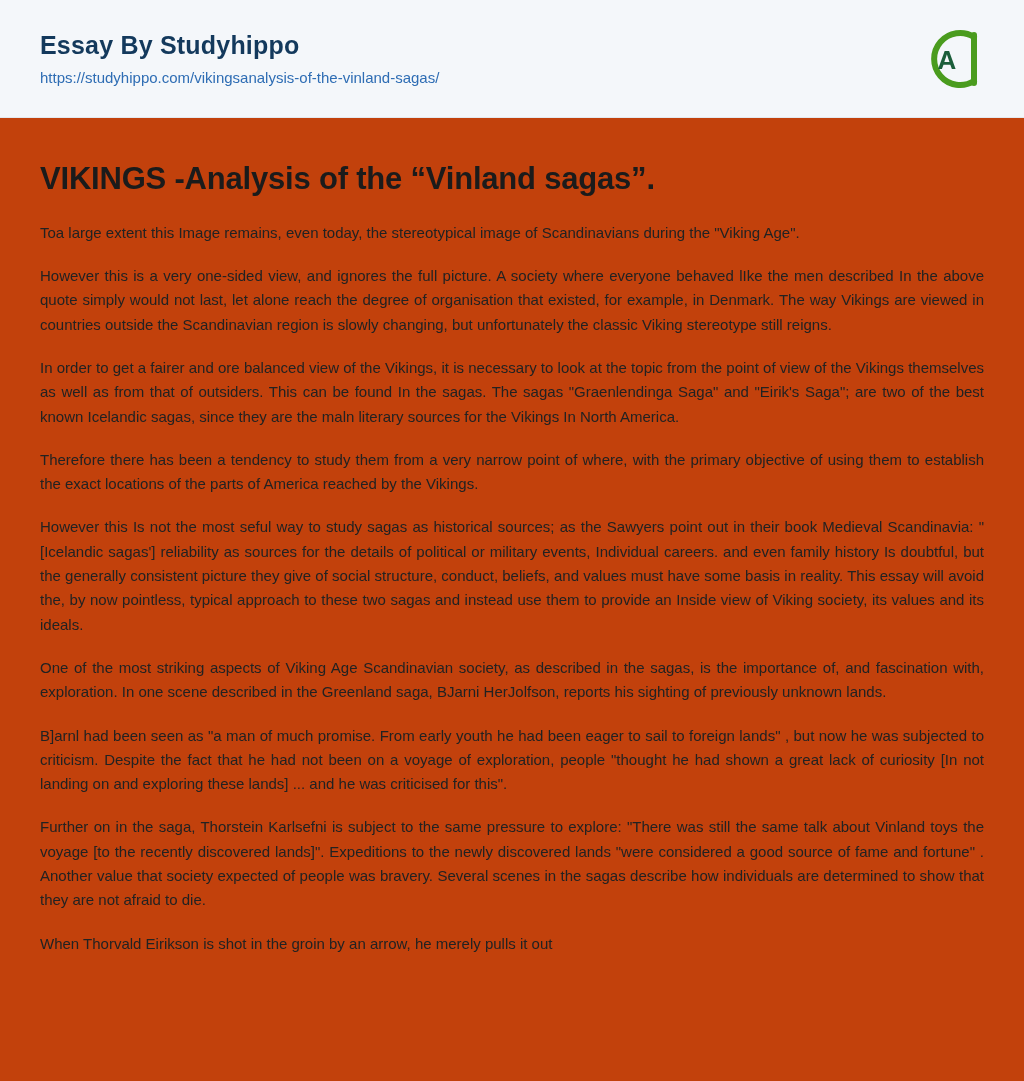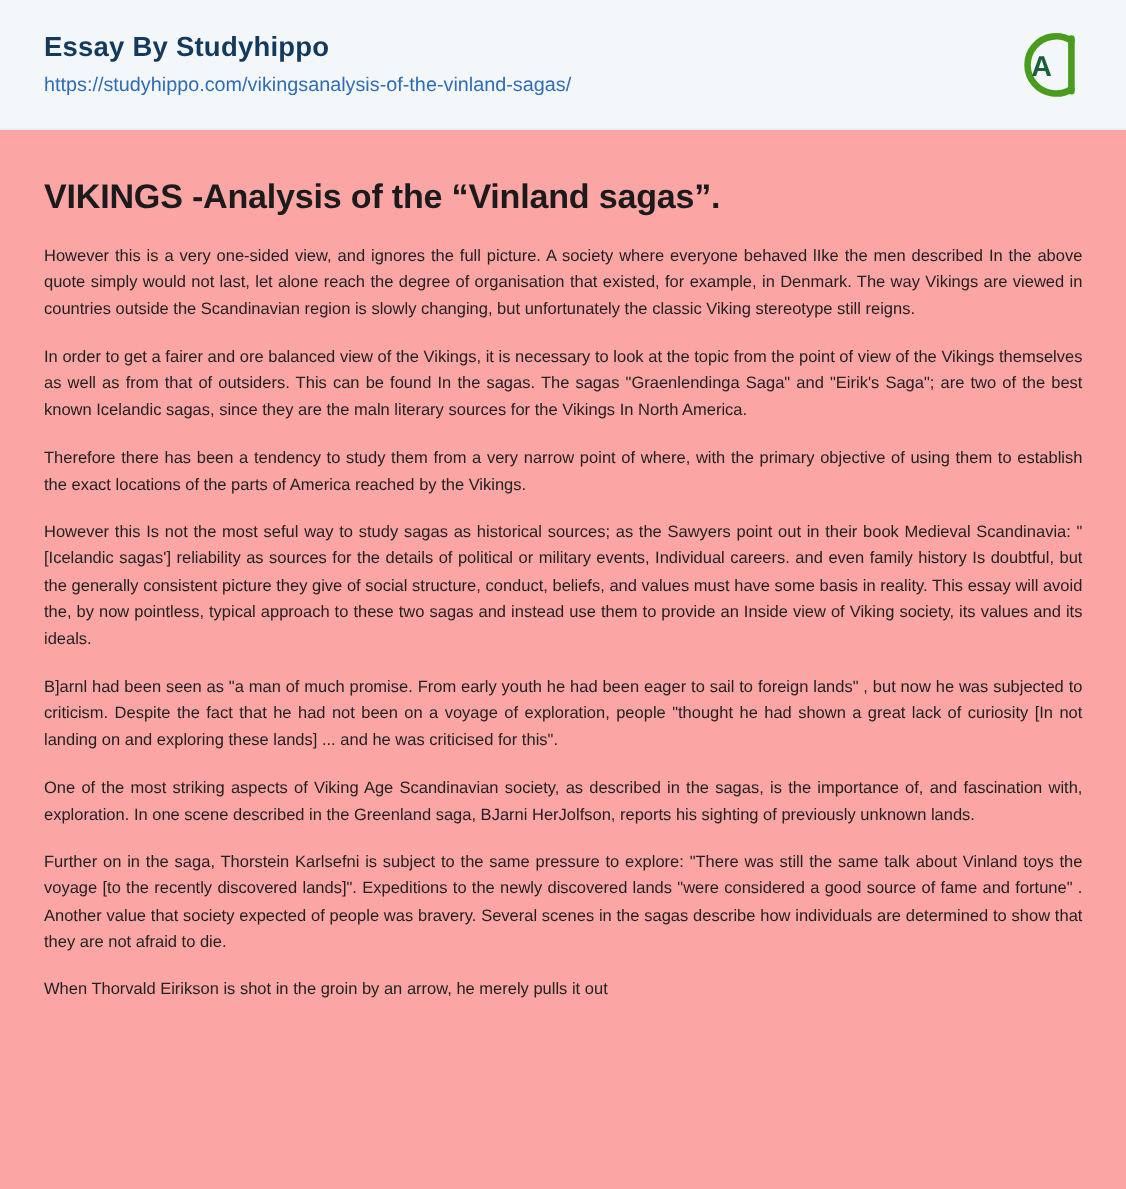--- a/index.html
+++ b/index.html
@@ -5,21 +5,21 @@
   * { box-sizing: border-box; }
   html, body {
     margin: 0;
     padding: 0;
     background: #ffffff;
     font-family: "Liberation Sans", sans-serif;
   }
   .page {
     width: 1024px;
     min-height: 1081px;
-    background: #fca5a5;
+    background: #c2410c;
     position: relative;
     overflow: hidden;
   }
   
   .header {
     height: 118px;
     background: #f4f7fa;
     border-bottom: 1px solid #e3e9ef;
     position: relative;
     padding: 0 40px;
@@ -33,21 +33,21 @@
     gap: 12px;
   }
   .site-title {
     font-size: 25px;
     font-weight: bold;
     color: #13395c;
     letter-spacing: 0.2px;
     line-height: 1;
   }
   .site-url {
-    font-size: 18px;
+    font-size: 15px;
     color: #2e6db4;
     line-height: 1;
     text-decoration: none;
   }
   .logo {
     position: absolute;
     right: 42px;
     top: 50%;
     transform: translateY(-50%);
     width: 68px;
@@ -89,23 +89,24 @@
         <path d="M60 12 A26 26 0 1 0 60 56" fill="none" stroke="#4a9c1e" stroke-width="6" stroke-linecap="round"></path>
         <path d="M60 10 L60 58" fill="none" stroke="#4a9c1e" stroke-width="6" stroke-linecap="round"></path>
         <text x="33" y="44" font-family="Liberation Sans, sans-serif" font-size="26" font-weight="bold" fill="#1b5e3a" text-anchor="middle">A</text>
       </svg>
     </div>
   </div>
 
   <div class="article">
     <h1 class="article-title">VIKINGS -Analysis of the “Vinland sagas”.</h1>
 
+    <p class="para">Toa large extent this Image remains, even today, the stereotypical image of Scandinavians during the "Viking Age".</p>
     <p class="para">However this is a very one-sided view, and ignores the full picture. A society where everyone behaved lIke the men described In the above quote simply would not last, let alone reach the degree of organisation that existed, for example, in Denmark. The way Vikings are viewed in countries outside the Scandinavian region is slowly changing, but unfortunately the classic Viking stereotype still reigns.</p>
     <p class="para">In order to get a fairer and ore balanced view of the Vikings, it is necessary to look at the topic from the point of view of the Vikings themselves as well as from that of outsiders. This can be found In the sagas. The sagas "Graenlendinga Saga" and "Eirik's Saga"; are two of the best known Icelandic sagas, since they are the maln literary sources for the Vikings In North America.</p>
     <p class="para">Therefore there has been a tendency to study them from a very narrow point of where, with the primary objective of using them to establish the exact locations of the parts of America reached by the Vikings.</p>
     <p class="para">However this Is not the most seful way to study sagas as historical sources; as the Sawyers point out in their book Medieval Scandinavia: "[Icelandic sagas'] reliability as sources for the details of political or military events, Individual careers. and even family history Is doubtful, but the generally consistent picture they give of social structure, conduct, beliefs, and values must have some basis in reality. This essay will avoid the, by now pointless, typical approach to these two sagas and instead use them to provide an Inside view of Viking society, its values and its ideals.</p>
+    <p class="para">One of the most striking aspects of Viking Age Scandinavian society, as described in the sagas, is the importance of, and fascination with, exploration. In one scene described in the Greenland saga, BJarni HerJolfson, reports his sighting of previously unknown lands.</p>
     <p class="para">B]arnl had been seen as "a man of much promise. From early youth he had been eager to sail to foreign lands" , but now he was subjected to criticism. Despite the fact that he had not been on a voyage of exploration, people "thought he had shown a great lack of curiosity [In not landing on and exploring these lands] ... and he was criticised for this".</p>
-    <p class="para">One of the most striking aspects of Viking Age Scandinavian society, as described in the sagas, is the importance of, and fascination with, exploration. In one scene described in the Greenland saga, BJarni HerJolfson, reports his sighting of previously unknown lands.</p>
     <p class="para">Further on in the saga, Thorstein Karlsefni is subject to the same pressure to explore: "There was still the same talk about Vinland toys the voyage [to the recently discovered lands]". Expeditions to the newly discovered lands "were considered a good source of fame and fortune" . Another value that society expected of people was bravery. Several scenes in the sagas describe how individuals are determined to show that they are not afraid to die.</p>
     <p class="para">When Thorvald Eirikson is shot in the groin by an arrow, he merely pulls it out</p>
   </div>
 
 </div>
 
 </body></html>

